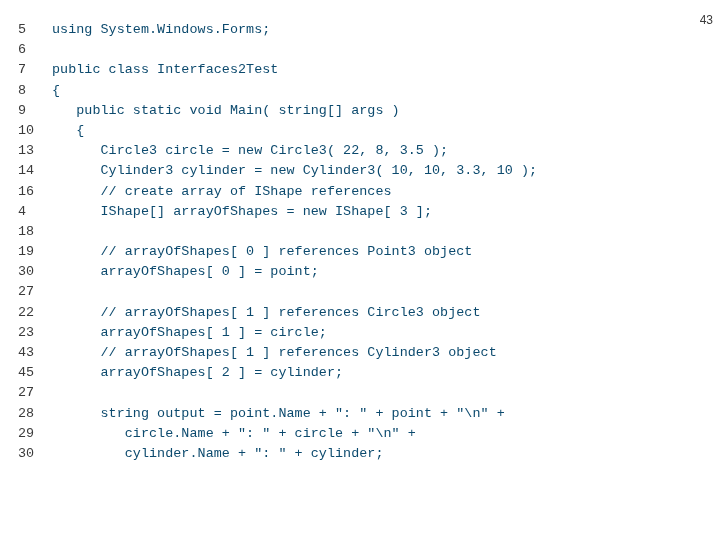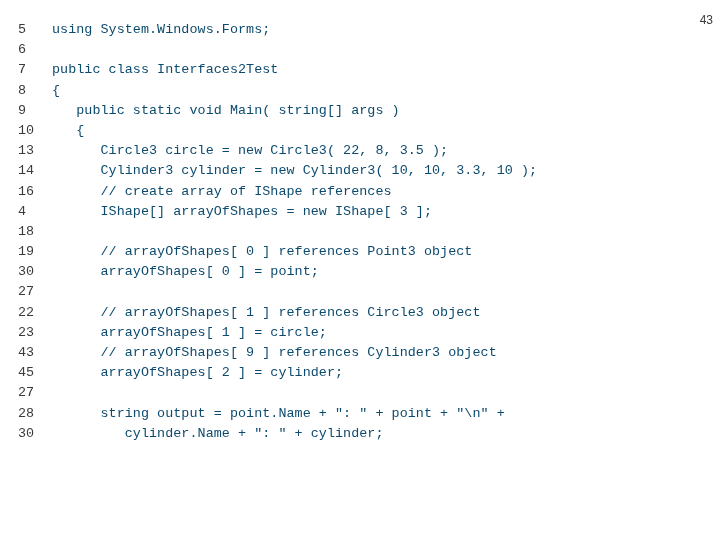--- a/index.html
+++ b/index.html
@@ -92,20 +92,21 @@
       <div class="code-line"><span class="line-number">13</span><span class="line-code">      Circle3 circle = new Circle3( 22, 8, 3.5 );</span></div>
       <div class="code-line"><span class="line-number">14</span><span class="line-code">      Cylinder3 cylinder = new Cylinder3( 10, 10, 3.3, 10 );</span></div>
       <div class="code-line"><span class="line-number">16</span><span class="line-code">      // create array of IShape references</span></div>
       <div class="code-line"><span class="line-number">4</span><span class="line-code">      IShape[] arrayOfShapes = new IShape[ 3 ];</span></div>
       <div class="code-line"><span class="line-number">18</span><span class="line-code"></span></div>
       <div class="code-line"><span class="line-number">19</span><span class="line-code">      // arrayOfShapes[ 0 ] references Point3 object</span></div>
       <div class="code-line"><span class="line-number">30</span><span class="line-code">      arrayOfShapes[ 0 ] = point;</span></div>
       <div class="code-line"><span class="line-number">27</span><span class="line-code"></span></div>
       <div class="code-line"><span class="line-number">22</span><span class="line-code">      // arrayOfShapes[ 1 ] references Circle3 object</span></div>
       <div class="code-line"><span class="line-number">23</span><span class="line-code">      arrayOfShapes[ 1 ] = circle;</span></div>
-      <div class="code-line"><span class="line-number">43</span><span class="line-code">      // arrayOfShapes[ 9 ] references Cylinder3 object</span></div>
+      <div class="code-line"><span class="line-number">43</span><span class="line-code">      // arrayOfShapes[ 1 ] references Cylinder3 object</span></div>
       <div class="code-line"><span class="line-number">45</span><span class="line-code">      arrayOfShapes[ 2 ] = cylinder;</span></div>
       <div class="code-line"><span class="line-number">27</span><span class="line-code"></span></div>
       <div class="code-line"><span class="line-number">28</span><span class="line-code">      string output = point.Name + ": " + point + "\n" +</span></div>
+      <div class="code-line"><span class="line-number">29</span><span class="line-code">         circle.Name + ": " + circle + "\n" +</span></div>
       <div class="code-line"><span class="line-number">30</span><span class="line-code">         cylinder.Name + ": " + cylinder;</span></div>
     </div>
 
 </div>
 
 </body></html>

